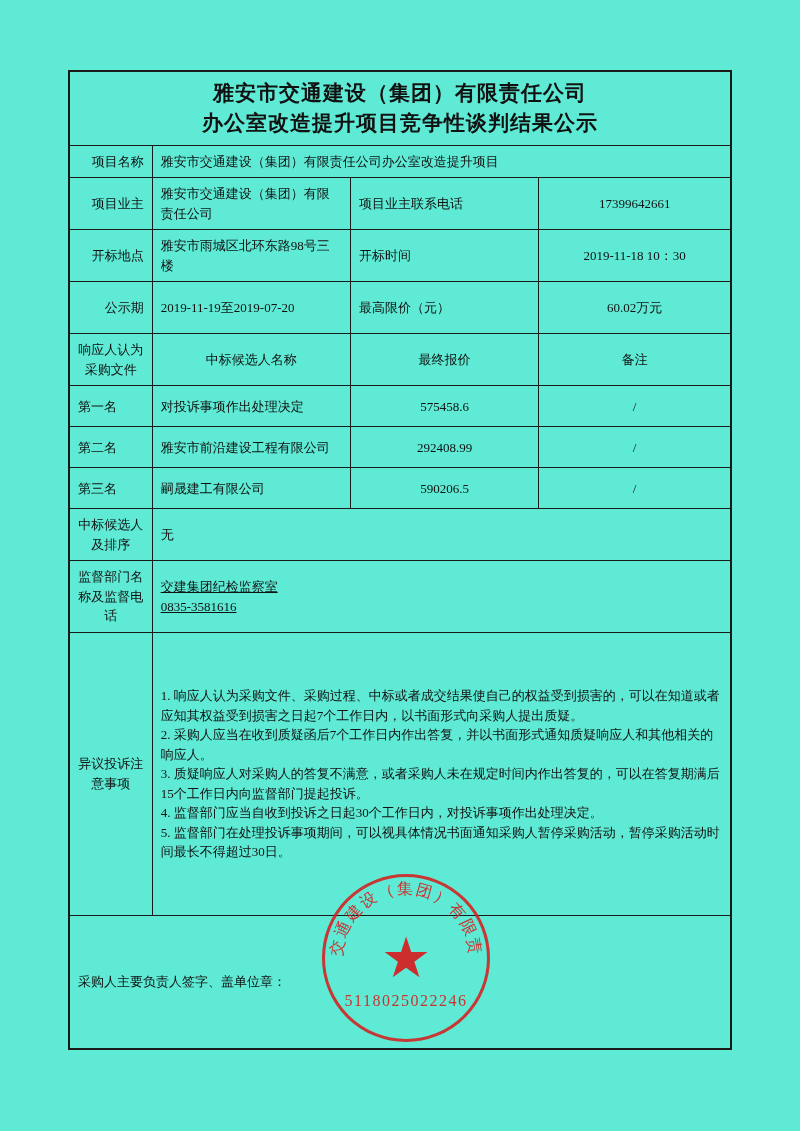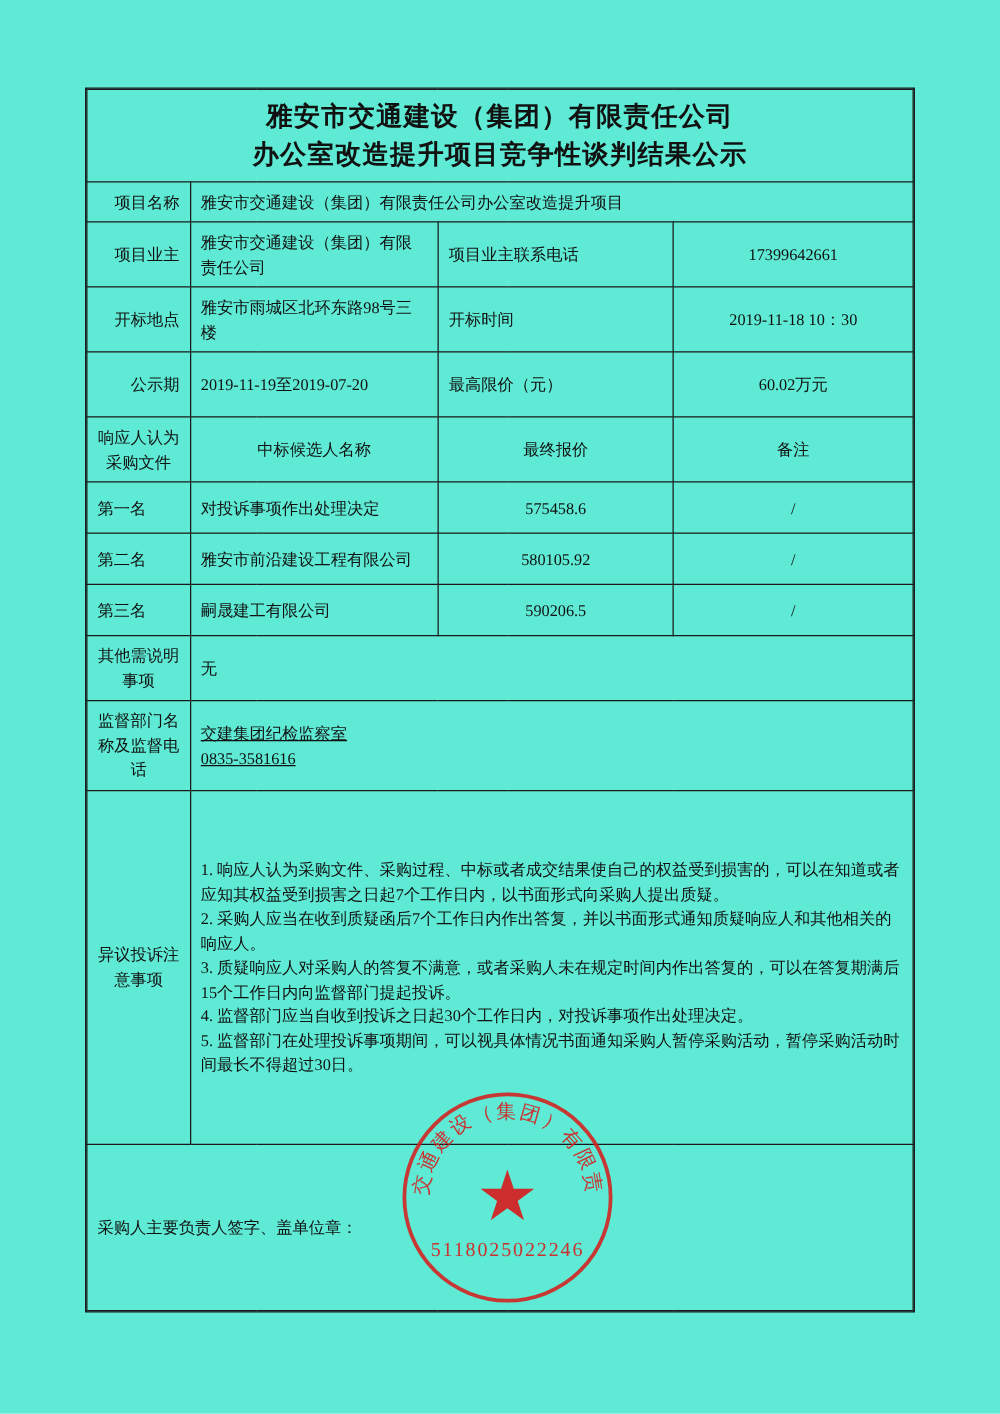--- a/index.html
+++ b/index.html
@@ -199,33 +199,33 @@
       <tr class="rank-row">
         <td class="val">第一名</td>
         <td colspan="2" class="val">对投诉事项作出处理决定</td>
         <td colspan="2" class="val-c">575458.6</td>
         <td class="val-c">/</td>
       </tr>
 
       <tr class="rank-row">
         <td class="val">第二名</td>
         <td colspan="2" class="val">雅安市前沿建设工程有限公司</td>
-        <td colspan="2" class="val-c">580105.92</td>
+        <td colspan="2" class="val-c">292408.99</td>
         <td class="val-c">/</td>
       </tr>
 
       <tr class="rank-row">
         <td class="val">第三名</td>
         <td colspan="2" class="val">嗣晟建工有限公司</td>
         <td colspan="2" class="val-c">590206.5</td>
         <td class="val-c">/</td>
       </tr>
 
       <tr class="tall">
-        <td class="lbl-2">其他需说明事项</td>
+        <td class="lbl-2">中标候选人及排序</td>
         <td colspan="5" class="val">无</td>
       </tr>
 
       <tr>
         <td class="lbl-2" style="height:58px">监督部门名称及监督电话</td>
         <td colspan="5" class="sup-name">
           <div>交建集团纪检监察室</div>
           <div>0835-3581616</div>
         </td>
       </tr>

